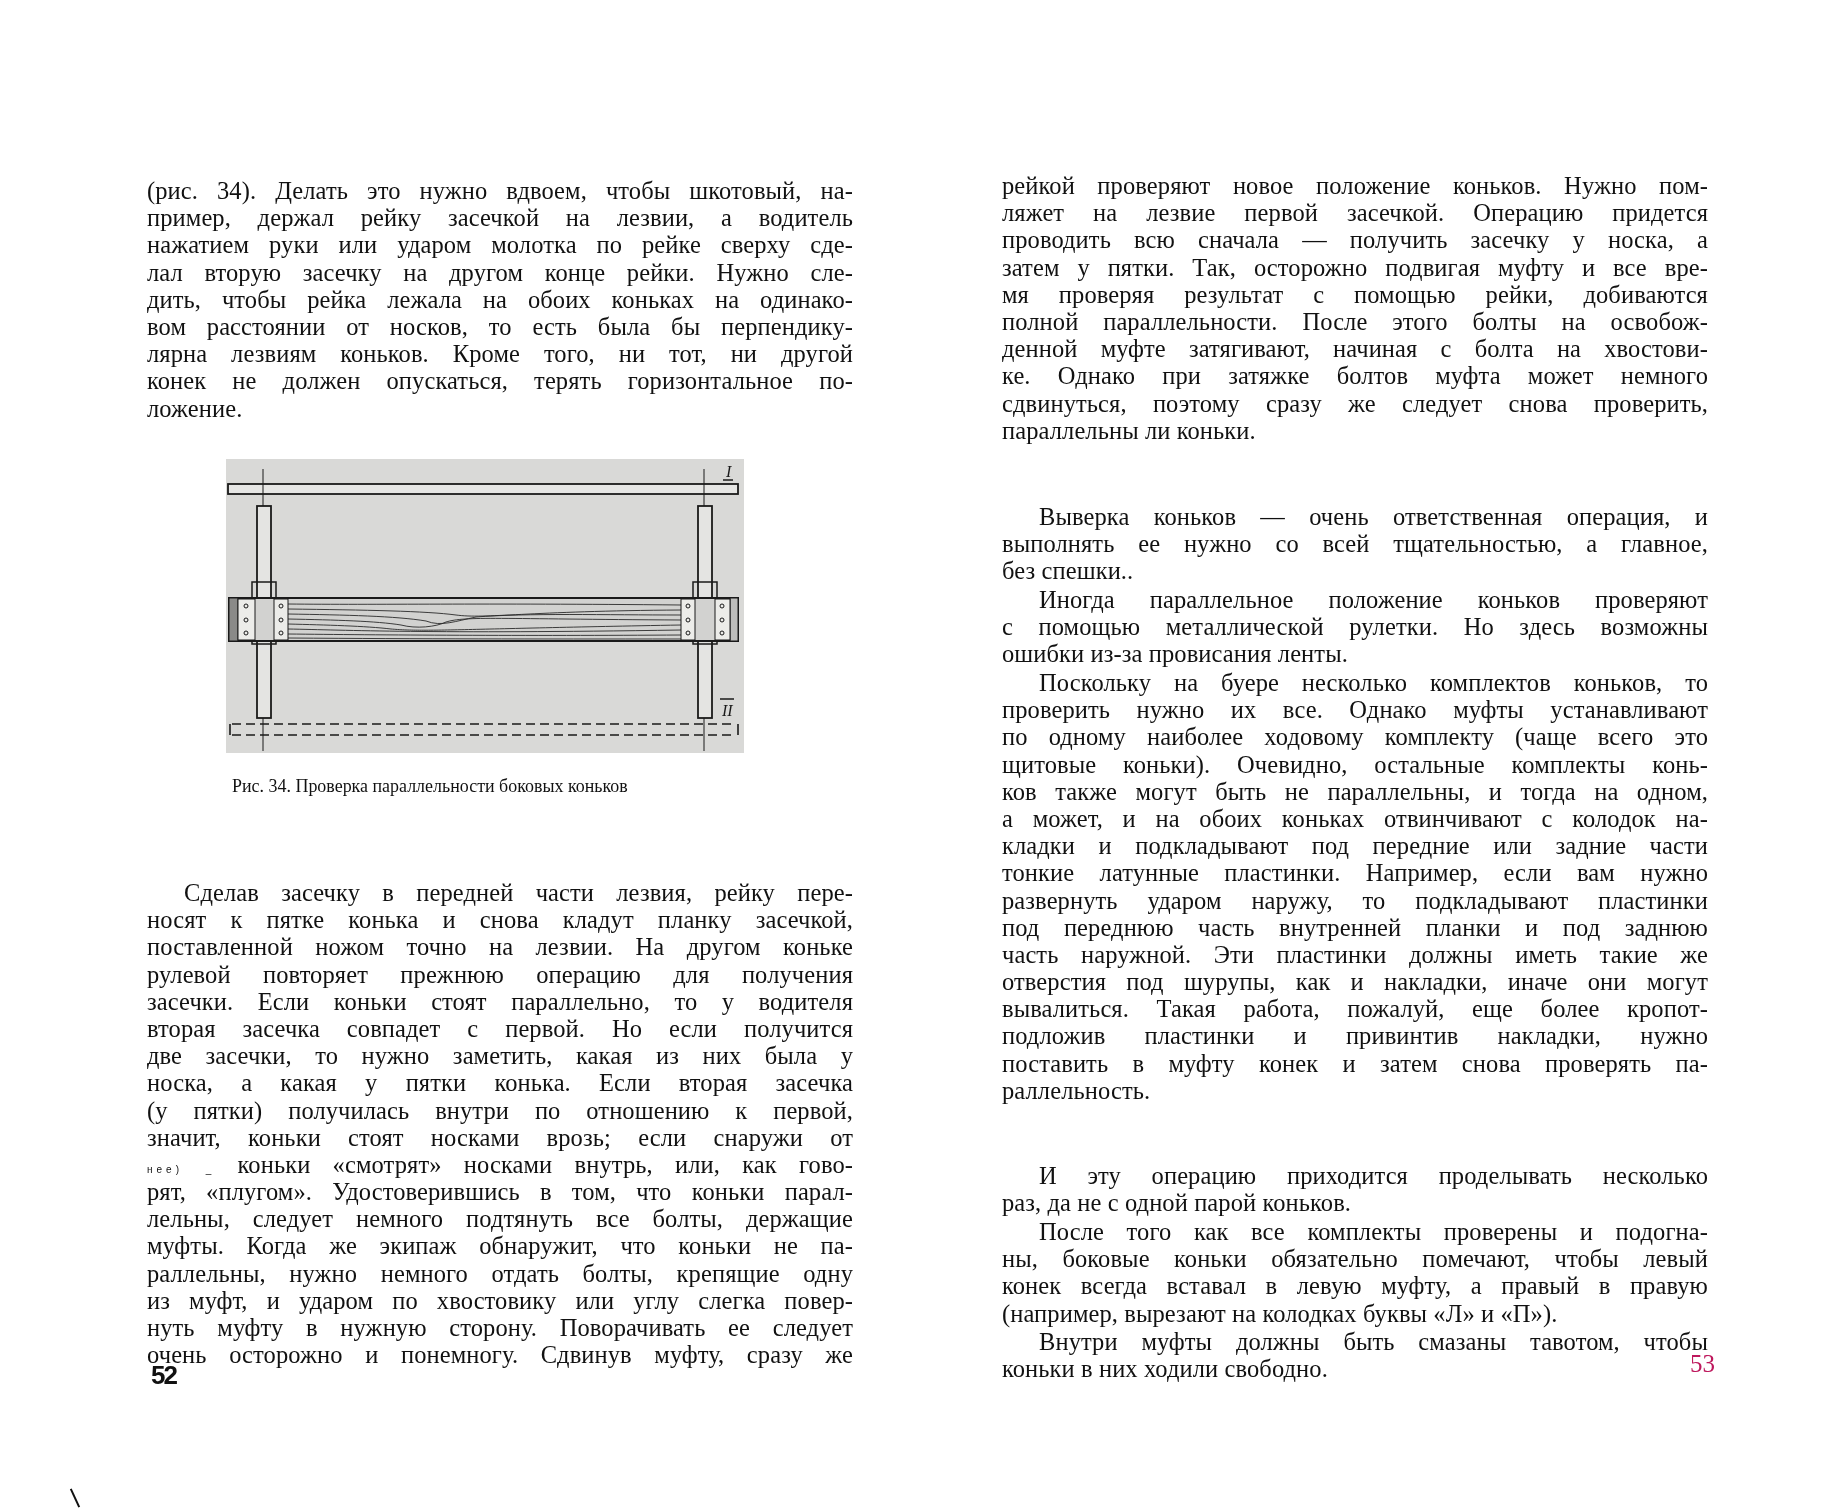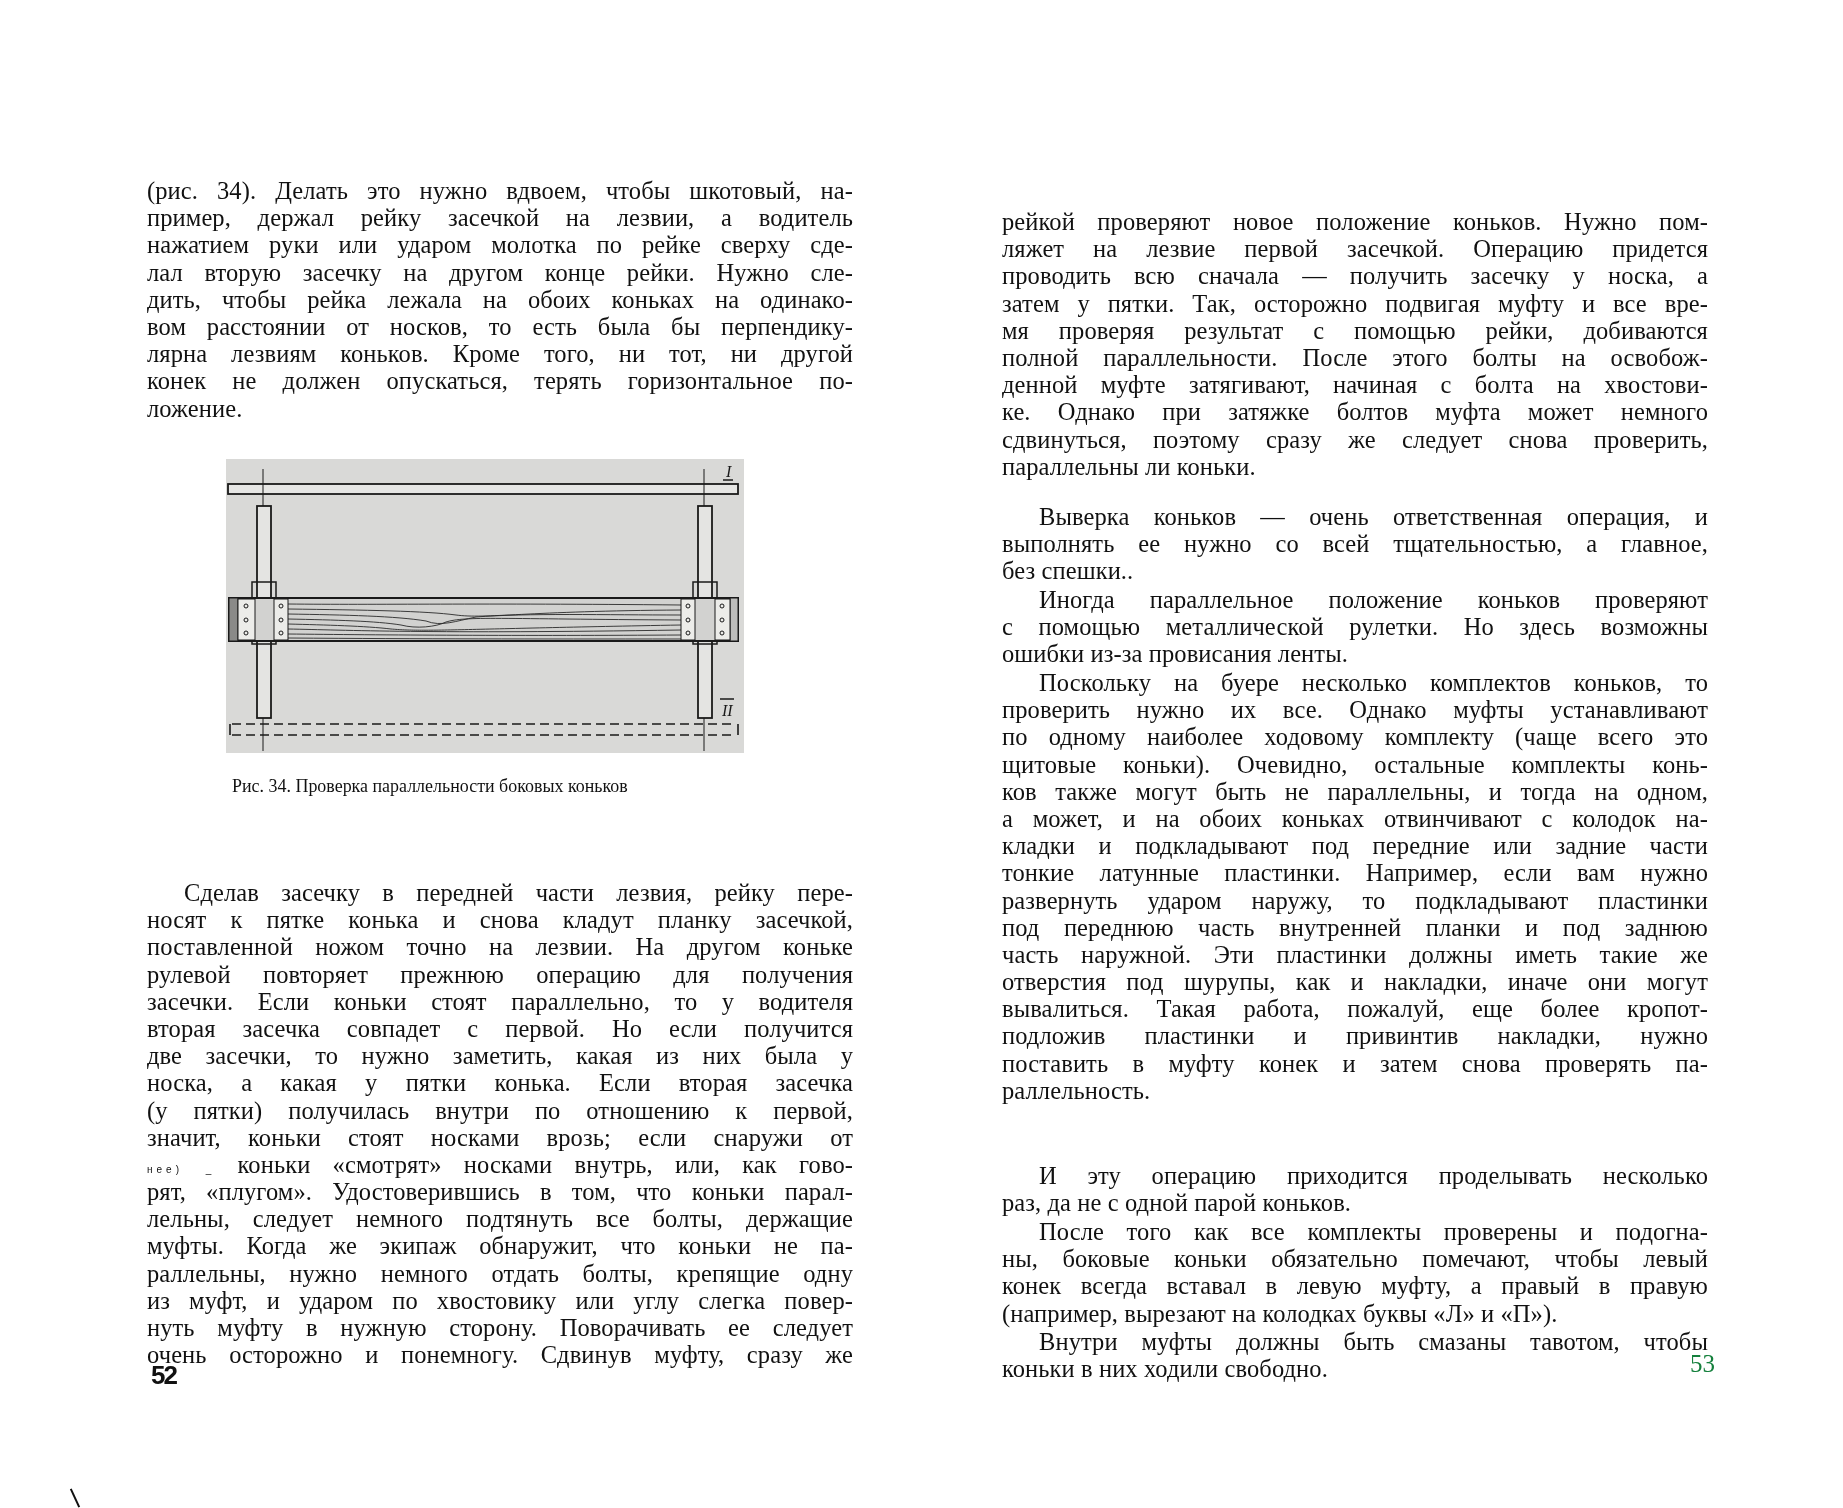--- a/index.html
+++ b/index.html
@@ -84,21 +84,21 @@
       font-size: 26px;
       letter-spacing: -2px;
       color: #111;
     }
     .page-number-right {
       position: absolute;
       left: 688px;
       top: 1350px;
       font-family: "Liberation Serif", serif;
       font-size: 25px;
-      color: #15803d;
+      color: #be185d;
     }
     .stray-mark {
       position: absolute;
       left: 74px;
       top: 1488px;
       width: 2px;
       height: 20px;
       background: #111;
       transform: rotate(-25deg);
     }
@@ -212,21 +212,21 @@
     <span class="line">очень осторожно и понемногу. Сдвинув муфту, сразу же</span>
   </div>
 
   <div class="page-number-left">52</div>
 </div>
 
 <div class="stray-mark"></div>
 
 <div class="page page-right">
 
-  <div class="text-block" style="top:172px;margin-top:36px;">
+  <div class="text-block" style="top:172px;">
     <span class="line">рейкой проверяют новое положение коньков. Нужно пом-</span>
     <span class="line">ляжет на лезвие первой засечкой. Операцию придется</span>
     <span class="line">проводить  всю  сначала — получить  засечку  у носка, а</span>
     <span class="line">затем у пятки. Так, осторожно подвигая муфту и все вре-</span>
     <span class="line">мя проверяя результат с помощью  рейки,  добиваются</span>
     <span class="line">полной параллельности. После этого болты на освобож-</span>
     <span class="line">денной муфте затягивают, начиная с болта на хвостови-</span>
     <span class="line">ке. Однако при затяжке болтов муфта может  немного</span>
     <span class="line">сдвинуться, поэтому сразу же следует снова проверить,</span>
     <span class="line last">параллельны ли коньки.</span>

